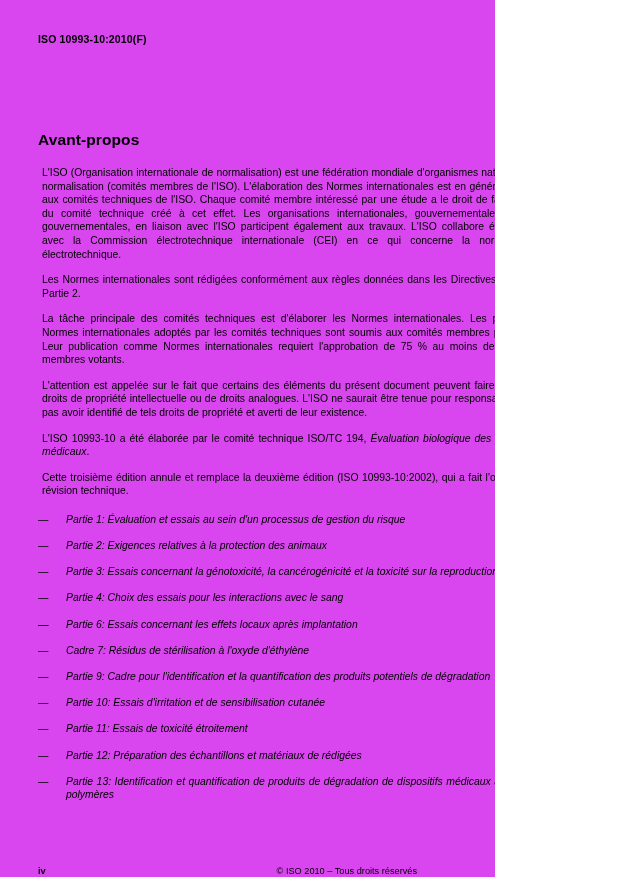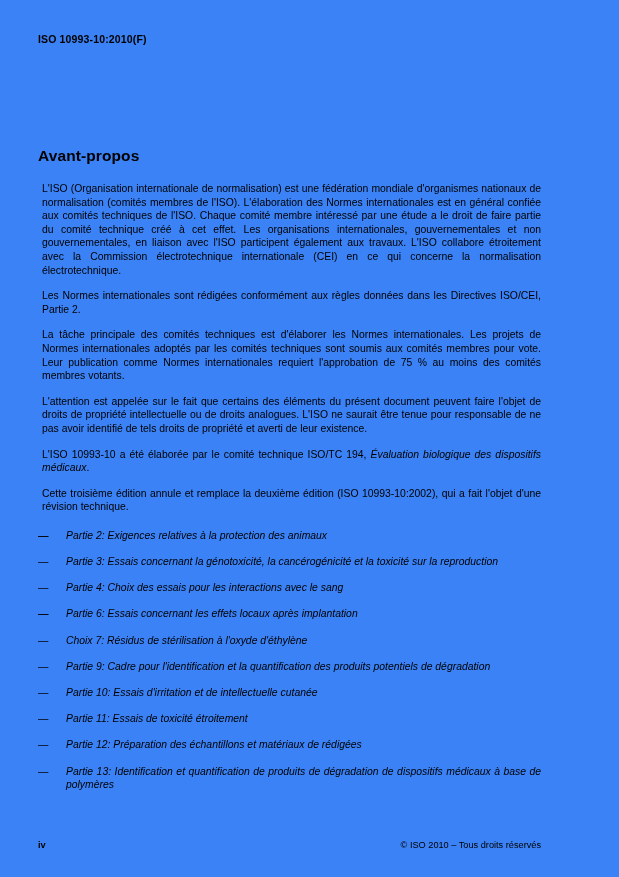--- a/index.html
+++ b/index.html
@@ -3,23 +3,23 @@
 <meta charset="utf-8">
 <title>ISO 10993-10:2010(F) — Avant-propos</title>
 <style>
   html, body {
     margin: 0;
     padding: 0;
     background: #ffffff;
   }
   .page {
     position: relative;
-    width: 619px;
+    width: 495px;
     height: 877px;
-    background: #3b82f6;
+    background: #d946ef;
     color: #000000;
     font-family: "Liberation Sans", sans-serif;
     overflow: hidden;
     box-sizing: border-box;
   }
   .running-head {
     position: absolute;
     left: 38px;
     top: 33px;
     font-size: 10.5px;
@@ -27,21 +27,21 @@
     letter-spacing: 0.15px;
     white-space: nowrap;
   }
   .content {
     position: absolute;
     left: 38px;
     top: 131px;
     width: 503px;
   }
   h1.section-title {
-    margin: 16px 0 17px 0;
+    margin: 0 0 17px 0;
     font-size: 15.5px;
     font-weight: bold;
     letter-spacing: 0.1px;
   }
   p.para {
     margin: 0 0 12px 4px;
     font-size: 10.4px;
     line-height: 13.6px;
     text-align: justify;
     text-justify: inter-word;
@@ -86,20 +86,21 @@
     left: 38px;
     right: 78px;
     top: 840px;
     display: flex;
     justify-content: space-between;
     align-items: baseline;
     font-size: 9.2px;
   }
   .footer .page-number {
     font-weight: bold;
+    margin-top: 26px;
   }
   .footer .copyright {
     white-space: nowrap;
     padding-left: 26px;
   }
 </style>
 </head>
 <body>
 
 <div class="page">
@@ -117,29 +118,29 @@
     <p class="para">La tâche principale des comités techniques est d'élaborer les Normes internationales. Les projets de Normes internationales adoptés par les comités techniques sont soumis aux comités membres pour vote. Leur publication comme Normes internationales requiert l'approbation de 75 % au moins des comités membres votants.</p>
 
     <p class="para">L'attention est appelée sur le fait que certains des éléments du présent document peuvent faire l'objet de droits de propriété intellectuelle ou de droits analogues. L'ISO ne saurait être tenue pour responsable de ne pas avoir identifié de tels droits de propriété et averti de leur existence.</p>
 
     <p class="para"><span>L'ISO 10993-10 a été élaborée par le comité technique ISO/TC 194, </span><span class="it">Évaluation biologique des dispositifs médicaux</span><span>.</span></p>
 
     <p class="para">Cette troisième édition annule et remplace la deuxième édition (ISO 10993-10:2002), qui a fait l'objet d'une révision technique.</p>
 
 
     <ul class="parts-list">
-      <li><span class="dash">—</span></li>
+      <li><span class="dash">—</span><span>Partie 1: Évaluation et essais au sein d'un processus de gestion du risque</span></li>
       <li><span class="dash">—</span><span>Partie 2: Exigences relatives à la protection des animaux</span></li>
       <li><span class="dash">—</span><span>Partie 3: Essais concernant la génotoxicité, la cancérogénicité et la toxicité sur la reproduction</span></li>
       <li><span class="dash">—</span><span>Partie 4: Choix des essais pour les interactions avec le sang</span></li>
       <li><span class="dash">—</span></li>
       <li><span class="dash">—</span><span>Partie 6: Essais concernant les effets locaux après implantation</span></li>
-      <li><span class="dash">—</span><span>Choix 7: Résidus de stérilisation à l'oxyde d'éthylène</span></li>
+      <li><span class="dash">—</span><span>Cadre 7: Résidus de stérilisation à l'oxyde d'éthylène</span></li>
       <li><span class="dash">—</span><span>Partie 9: Cadre pour l'identification et la quantification des produits potentiels de dégradation</span></li>
-      <li><span class="dash">—</span><span>Partie 10: Essais d'irritation et de intellectuelle cutanée</span></li>
+      <li><span class="dash">—</span><span>Partie 10: Essais d'irritation et de sensibilisation cutanée</span></li>
       <li><span class="dash">—</span><span>Partie 11: Essais de toxicité étroitement</span></li>
       <li><span class="dash">—</span><span>Partie 12: Préparation des échantillons et matériaux de rédigées</span></li>
       <li><span class="dash">—</span><span>Partie 13: Identification et quantification de produits de dégradation de dispositifs médicaux à base de polymères</span></li>
     </ul>
 
   </div>
 
   <div class="footer">
     <span class="page-number">iv</span>
     <span class="copyright">© ISO 2010 – Tous droits réservés</span>

